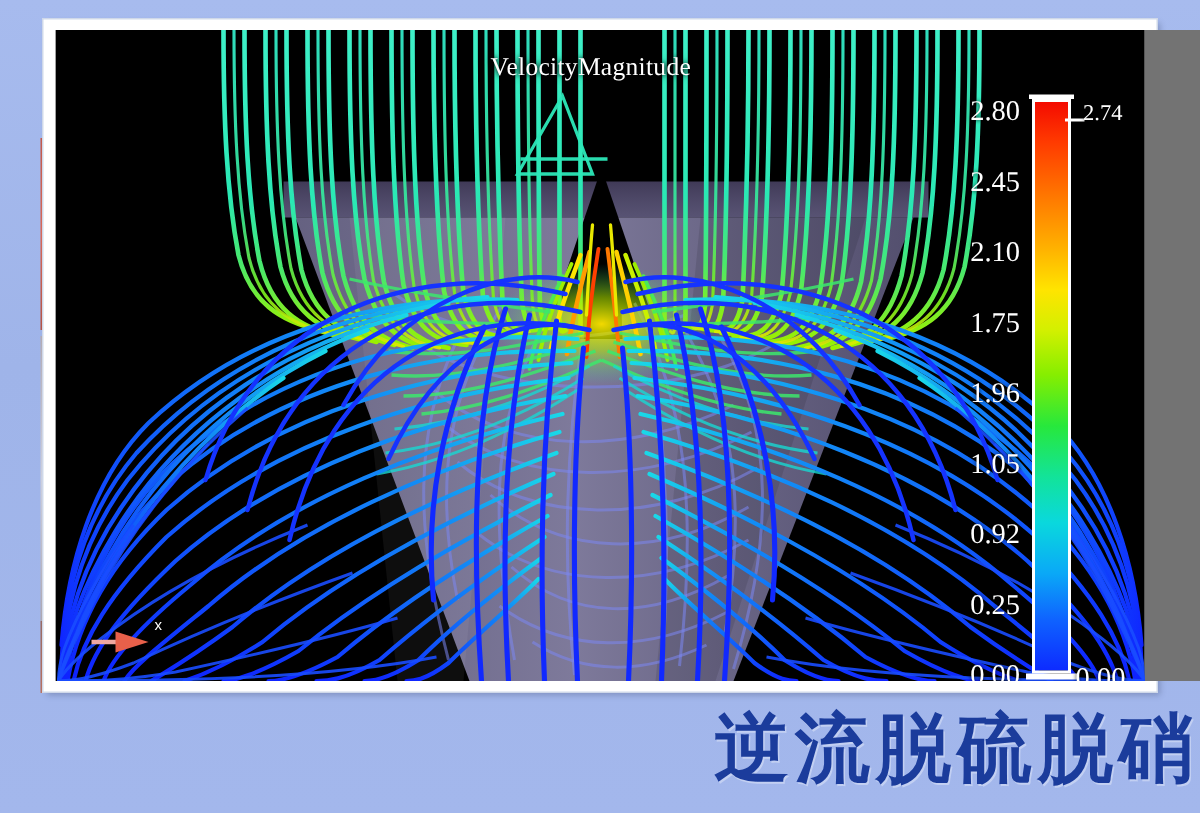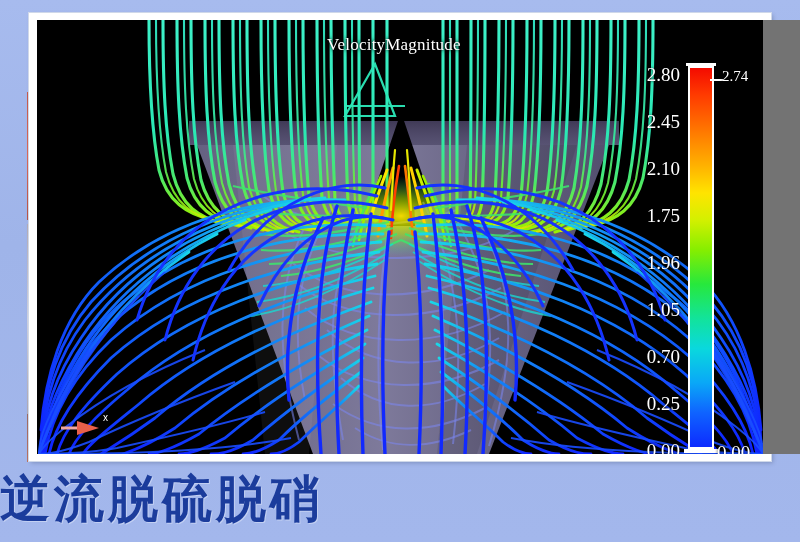--- a/index.html
+++ b/index.html
@@ -106,21 +106,21 @@
 
   
   .axis-widget{position:absolute;left:22px;top:392px;width:60px;height:28px;}
   .axis-label-x{
     position:absolute;left:44px;top:0px;color:#ffffff;font-size:10px;
     font-family:"Liberation Sans", sans-serif;
   }
 
   
   .caption{
-    position:absolute;left:0;top:468px;width:800px;text-align:left;
+    position:absolute;left:0;top:468px;width:800px;text-align:right;
     color:#1b3c9c;
     font-family:"DejaVu Sans", sans-serif;
     font-weight:bold;font-size:50px;letter-spacing:4px;
     line-height:62px;
     text-shadow:1px 1px 0 rgba(255,255,255,.35);
   }
 </style>
 </head>
 <body>
 
@@ -410,21 +410,21 @@
 
         <div class="legend-title">VelocityMagnitude</div>
 
         <div class="ticks-col">
           <div class="tick-label" style="top:44px">2.80</div>
           <div class="tick-label" style="top:91px">2.45</div>
           <div class="tick-label" style="top:138px">2.10</div>
           <div class="tick-label" style="top:185px">1.75</div>
           <div class="tick-label" style="top:232px">1.96</div>
           <div class="tick-label" style="top:279px">1.05</div>
-          <div class="tick-label" style="top:326px">0.70</div>
+          <div class="tick-label" style="top:326px">0.92</div>
           <div class="tick-label" style="top:373px">0.25</div>
           <div class="tick-label" style="top:420px">0.00</div>
         </div>
 
         <div class="cbar-box">
           <div class="cbar"></div>
           <div class="cbar-cap-top"></div>
           <div class="cbar-cap-bot"></div>
           <div class="cbar-maxtick"></div>
         </div>

